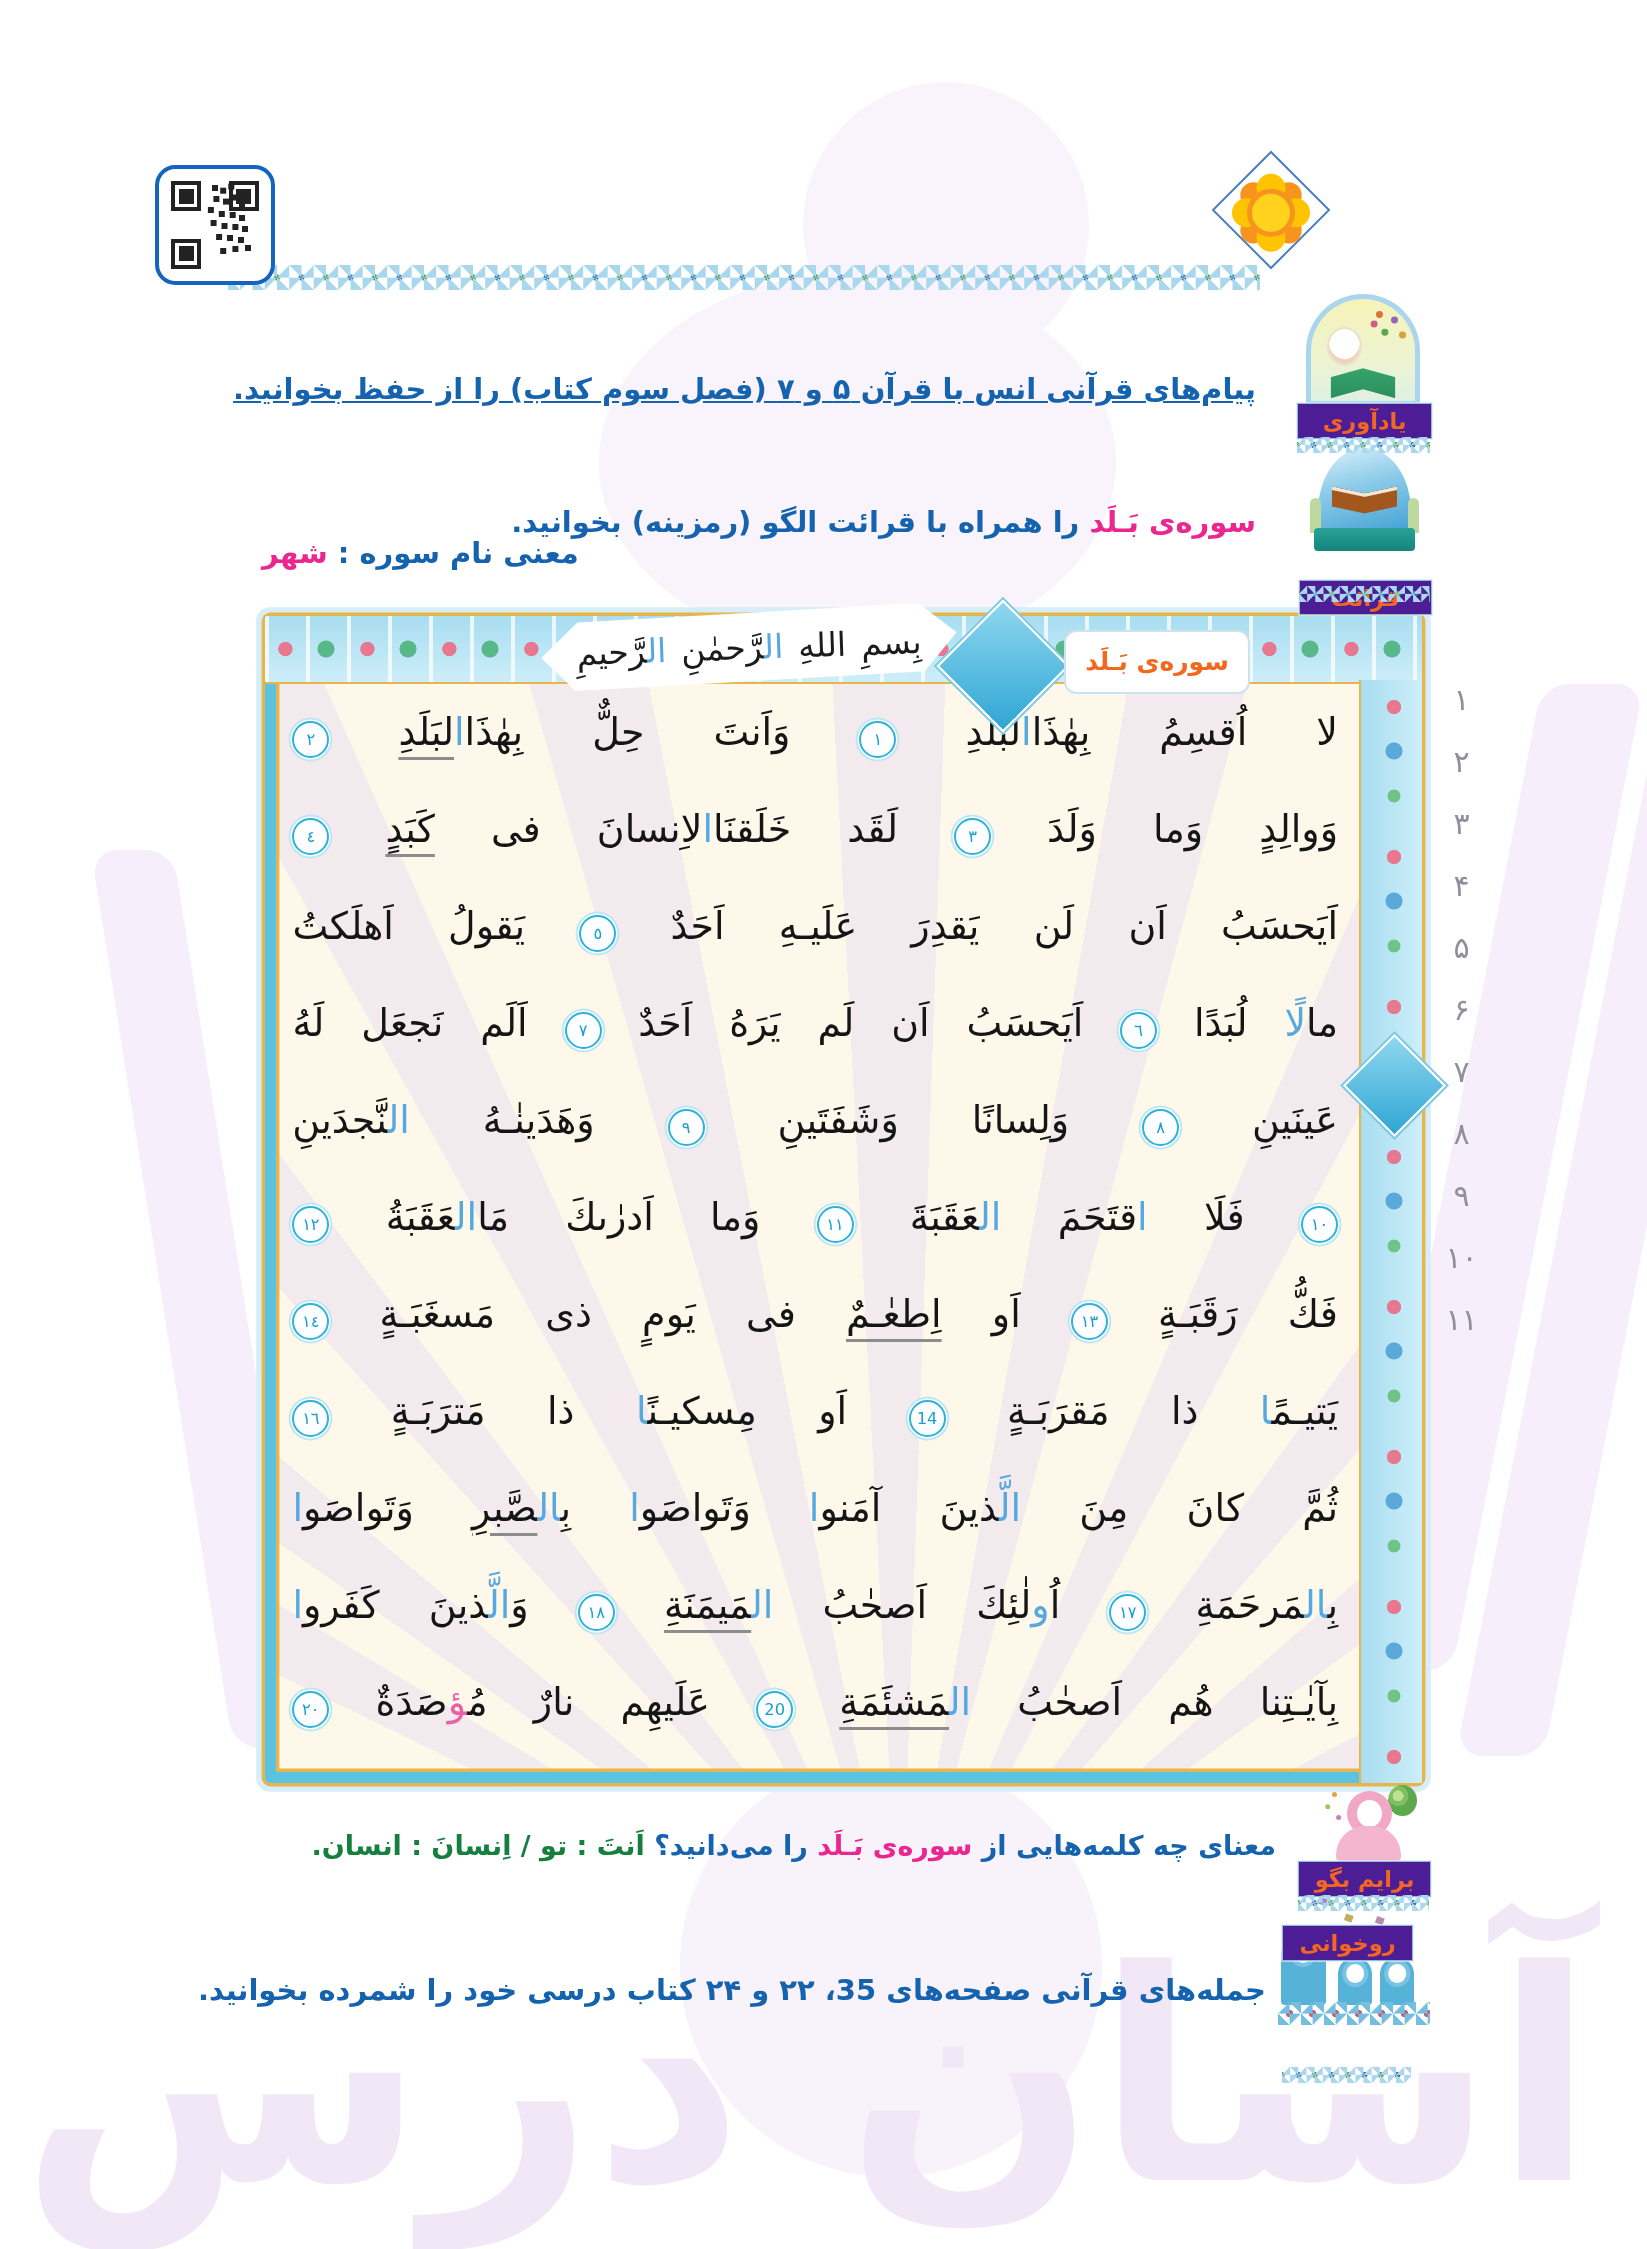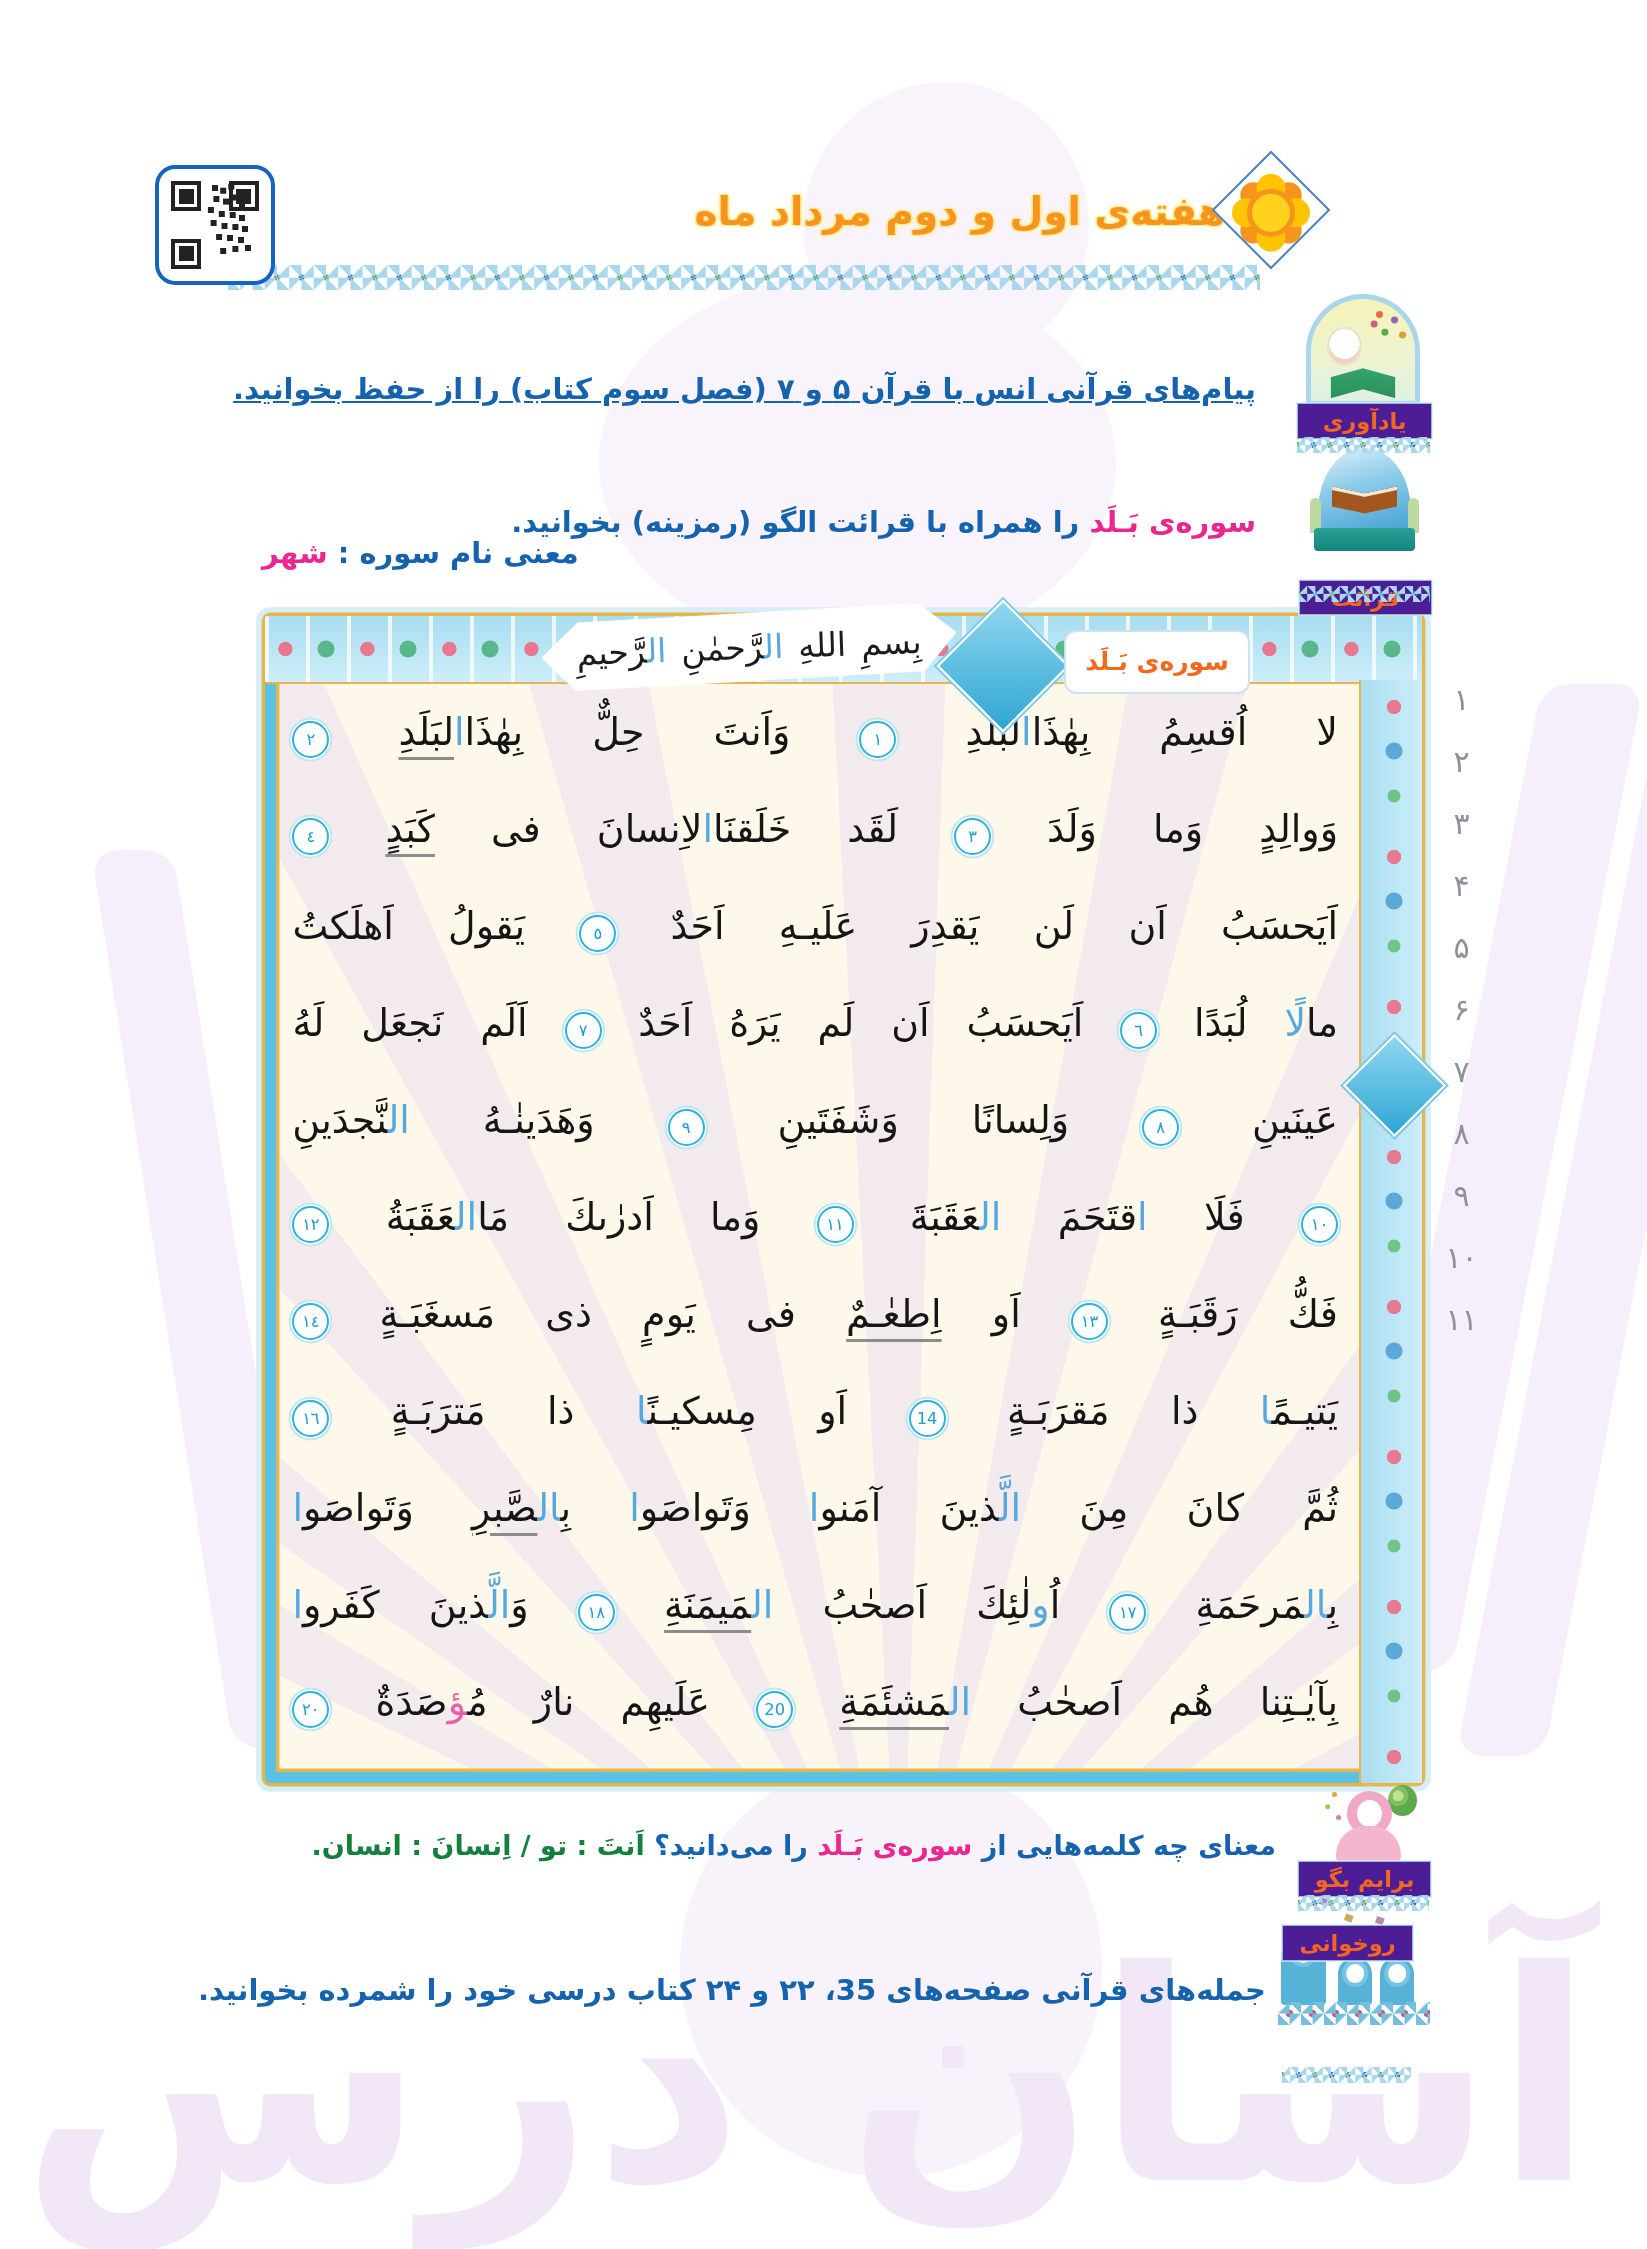--- a/index.html
+++ b/index.html
@@ -174,21 +174,20 @@
   <div class="wm" id="wm5"></div>
   <div class="wm" id="wm6"></div>
   <div id="wm-text">آسان درس</div>
 
   <div id="qr">
     <div class="f f1"></div>
     <div class="f f2"></div>
     <div class="f f3"></div>
     <div class="qd"></div>
   </div>
-  <div id="hdr-title">هفته‌ی اول و دوم مرداد ماه</div>
   <div id="sun">
     <div class="sun-core"></div>
   </div>
   <div id="hdr-chain" class="chain"></div>
 
   <div id="icon-yadavari">
     <div class="face"></div>
     <div class="book"></div>
     <div class="conf"></div>
   </div>

